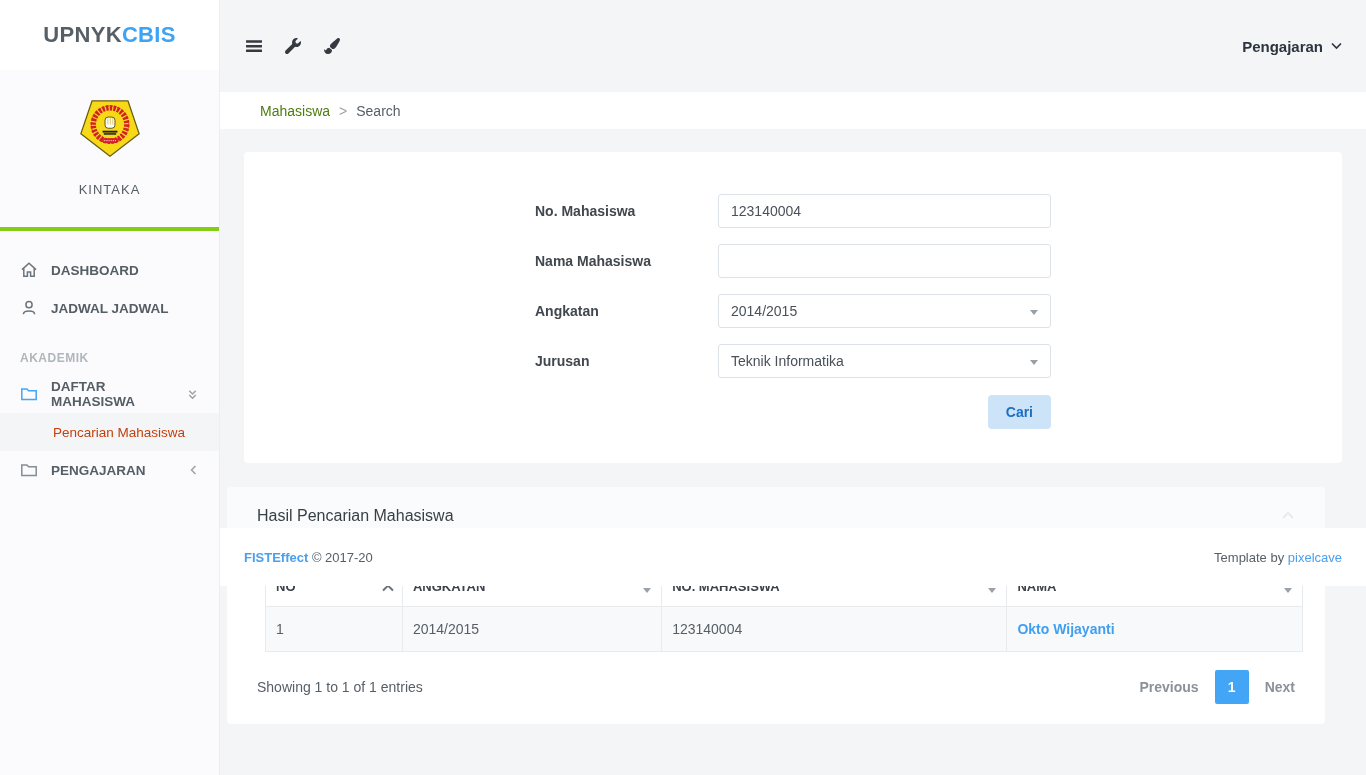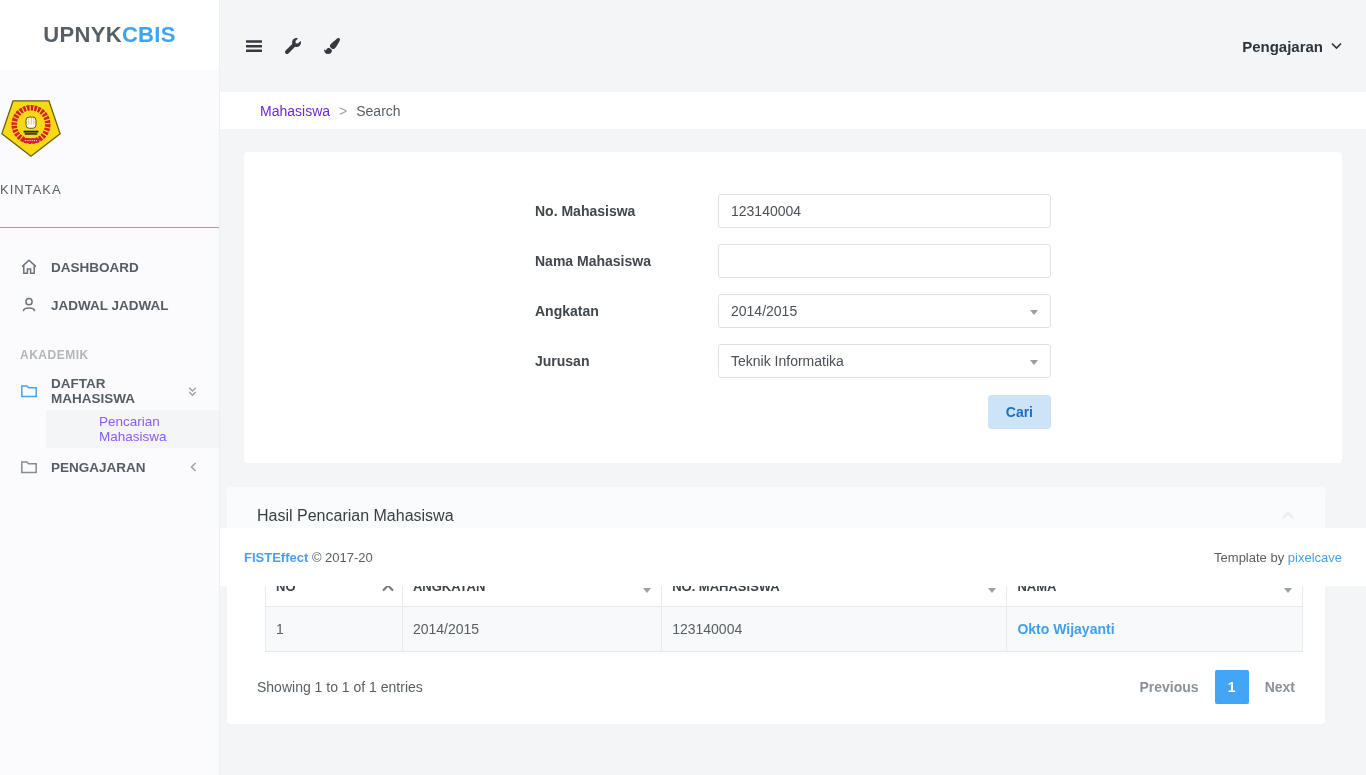--- a/index.html
+++ b/index.html
@@ -4,38 +4,38 @@
 <style>
   * { margin:0; padding:0; box-sizing:border-box; }
   html,body { width:1366px; height:775px; overflow:hidden; }
   body { font-family:"Liberation Sans","DejaVu Sans",sans-serif; background:#f4f5f7; color:#575f66; }
   .app { position:relative; width:1366px; height:586px; background:#f4f5f7; }
 
   
   .sidebar { position:absolute; left:0; top:0; width:220px; height:775px; background:#fbfbfd; border-right:1px solid #eceef1; z-index:5; }
   .brand { height:70px; background:#fff; display:flex; align-items:center; justify-content:center; font-size:22px; font-weight:700; letter-spacing:.3px; cursor:pointer; }
   .brand .accent { color:#3da3f5; }
-  .profile { padding:26px 0 30px; text-align:left; border-bottom:1px solid #84cc16; }
+  .profile { padding:26px 0 30px; text-align:center; border-bottom:4px solid #84cc16; }
   .profile .emblem { width:62px; height:62px; display:inline-block; }
   .profile .uname { margin-top:20px; font-size:13px; color:#565e66; letter-spacing:1px; }
   .nav { padding-top:20px; }
   .nav-item { display:flex; align-items:center; height:38px; padding:0 20px; font-size:13.5px; font-weight:600; color:#555d65; cursor:pointer; }
   .nav-item .nicon { width:18px; height:18px; margin-right:13px; flex:0 0 18px; }
   .nav-item .trail { margin-left:auto; display:flex; align-items:center; }
   .nav-section { margin:24px 20px 10px; font-size:12px; font-weight:600; color:#b0b6bc; letter-spacing:.5px; }
-  .nav-subitem { display:flex; align-items:center; height:38px; background:#f4f5f7; color:#8b5cf6; padding-left:53px; font-size:13.5px; cursor:pointer;margin-left:46px; }
+  .nav-subitem { display:flex; align-items:center; height:38px; background:#f4f5f7; color:#c2410c; padding-left:53px; font-size:13.5px; cursor:pointer; }
 
   
   .topbar { position:absolute; left:220px; top:0; right:0; height:92px; display:flex; align-items:center; padding:0 24px; }
   .hbtn { display:flex; align-items:center; justify-content:center; width:20px; height:20px; margin-right:19px; cursor:pointer; }
   .account { margin-left:auto; display:flex; align-items:center; font-size:15px; font-weight:600; color:#2c343f; cursor:pointer; }
   .account svg { margin-left:8px; }
 
   .crumbbar { position:absolute; left:220px; top:92px; right:0; height:37px; background:#fff; display:flex; align-items:center; padding-left:40px; font-size:14px; }
-  .crumb-link { color:#6d28d9; cursor:pointer; }
+  .crumb-link { color:#4d7c0f; cursor:pointer; }
   .crumb-sep { color:#9aa1a8; margin:0 9px; }
   .crumb-cur { color:#575f66;text-align:right; }
 
   
   .card-form { position:absolute; left:244px; top:152px; width:1098px; height:311px; background:#fff; border-radius:4px; }
   .form-wrap { width:516px; margin:42px auto 0; }
   .form-row { display:flex; align-items:center; margin-bottom:16px; height:34px; }
   .form-label { width:183px; font-size:14px; font-weight:600; color:#41474d; }
   .text-input { flex:1; height:34px; border:1px solid #dde2e8; border-radius:3px; padding:0 12px; font-size:14px; color:#495057; background:#fff; outline:none; font-family:inherit; }
   .select-box { flex:1; position:relative; height:34px; border:1px solid #dde2e8; border-radius:3px; background:#fff; display:flex; align-items:center; padding:0 26px 0 12px; font-size:14px; color:#495057; cursor:pointer; }

